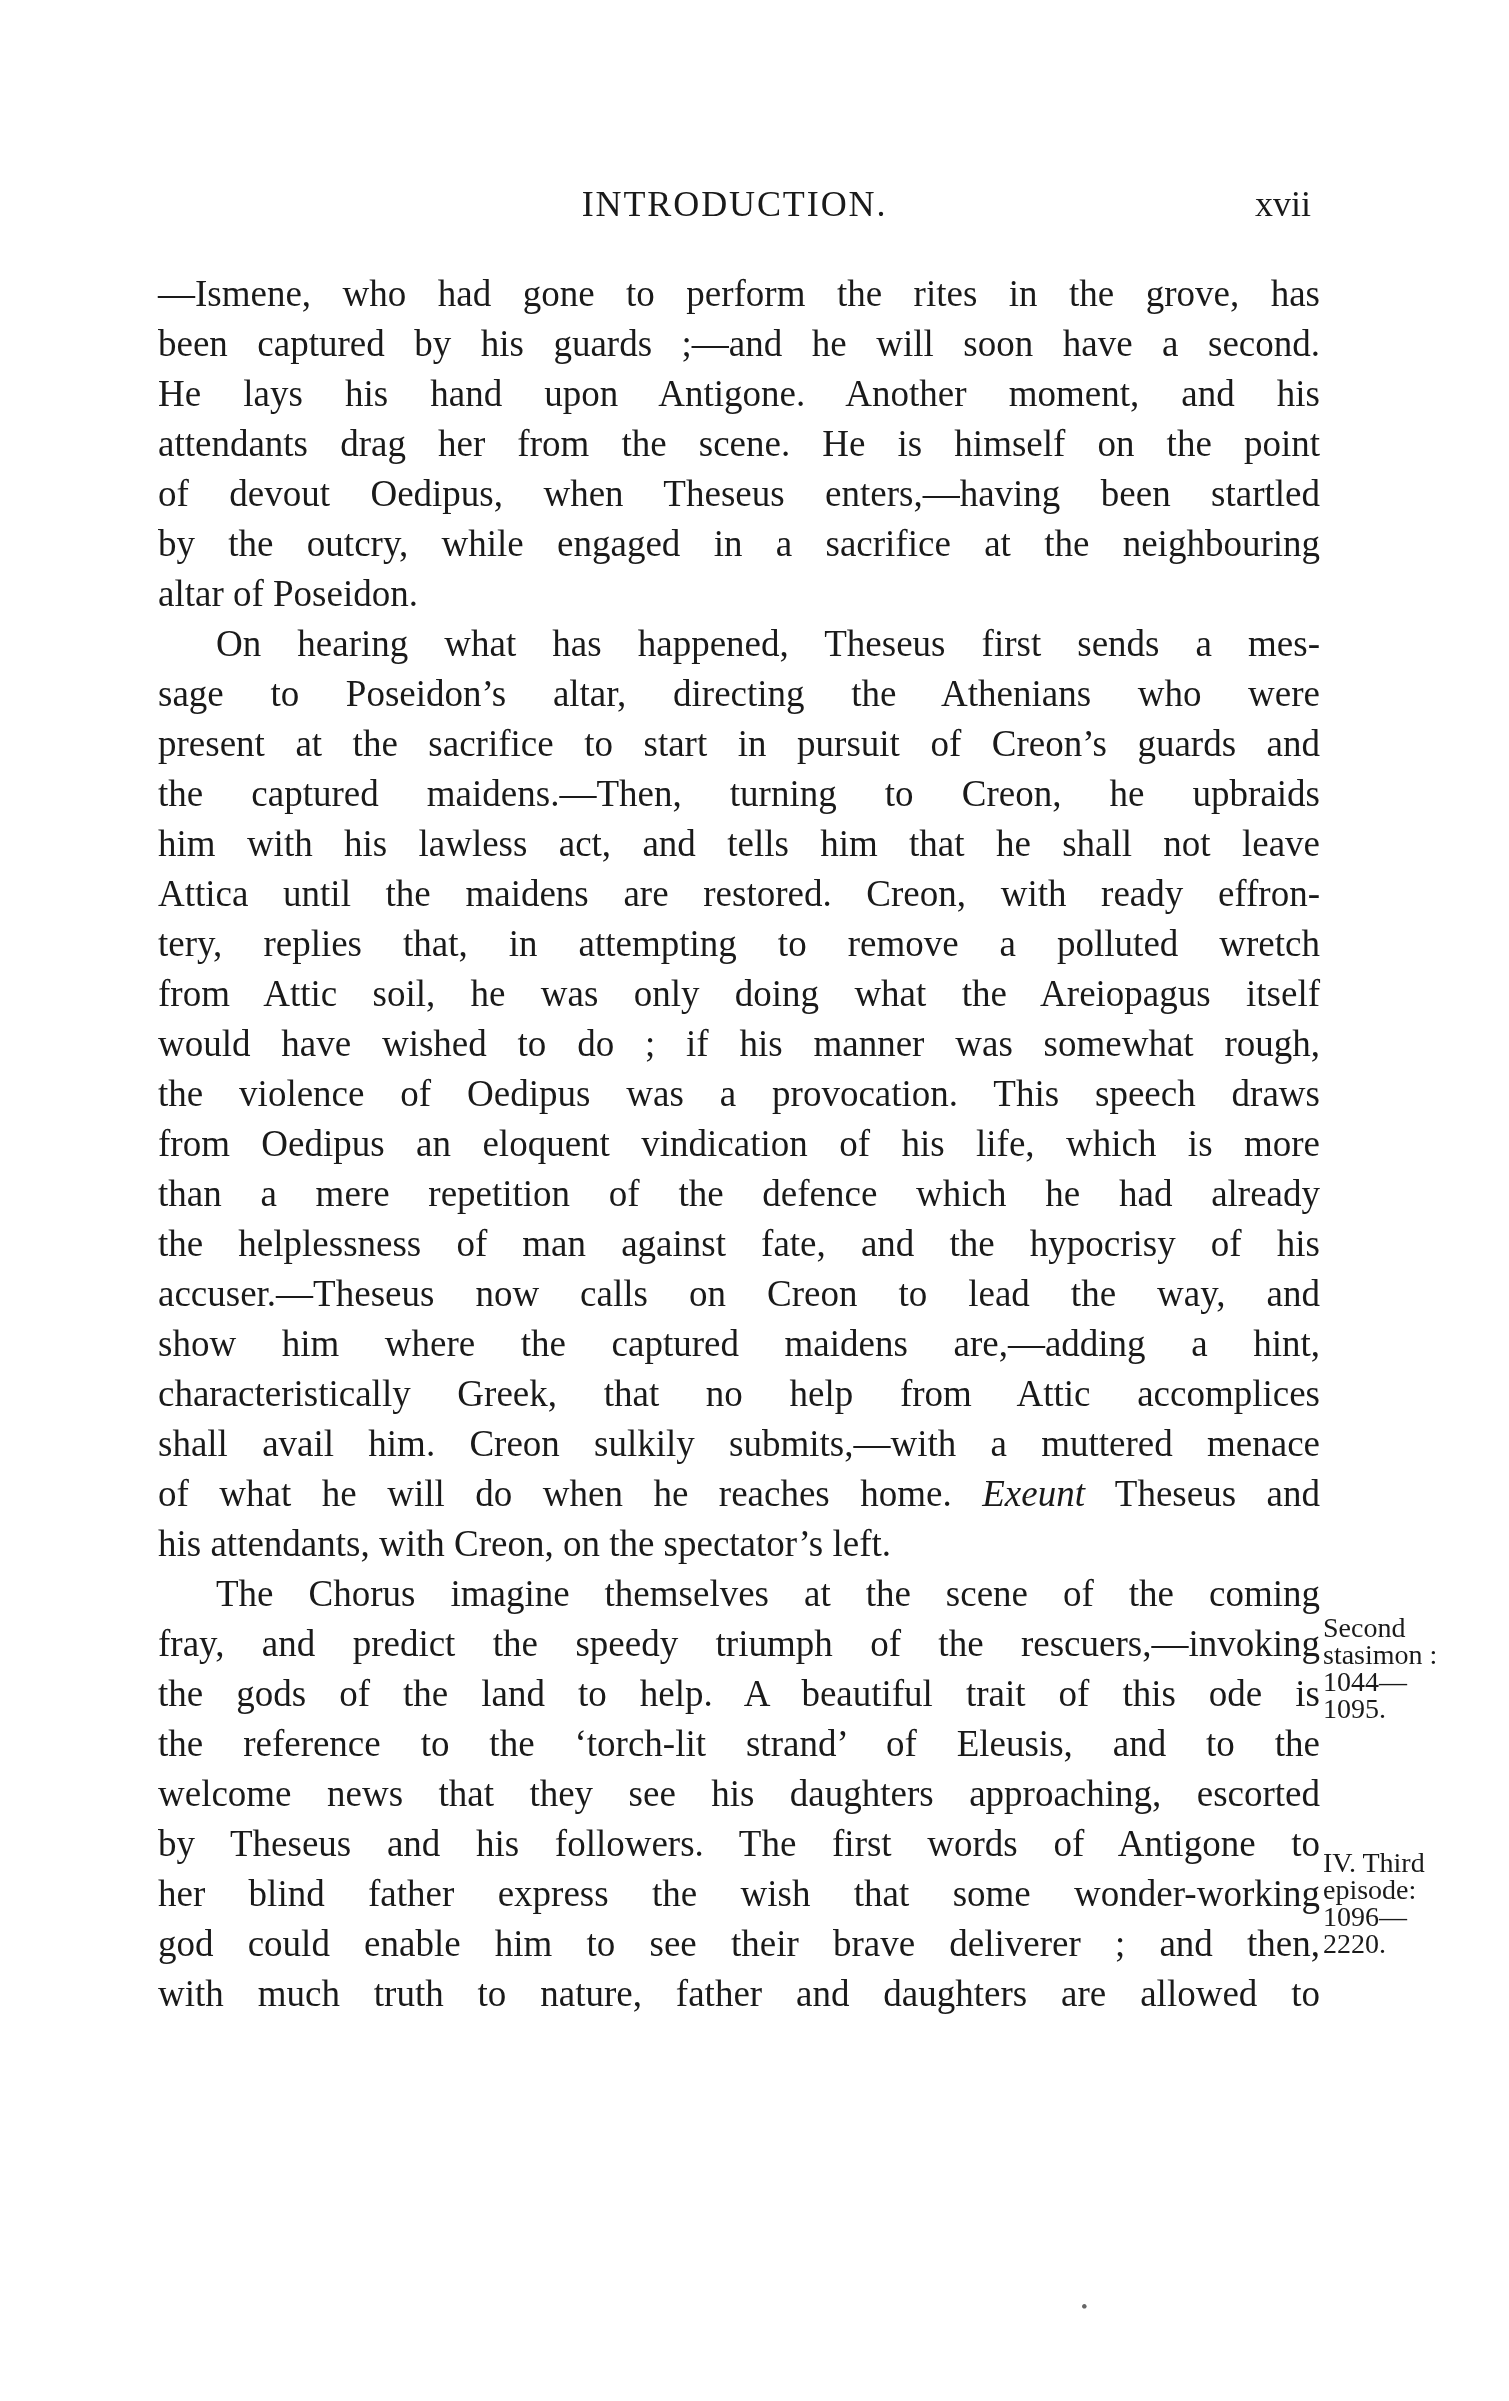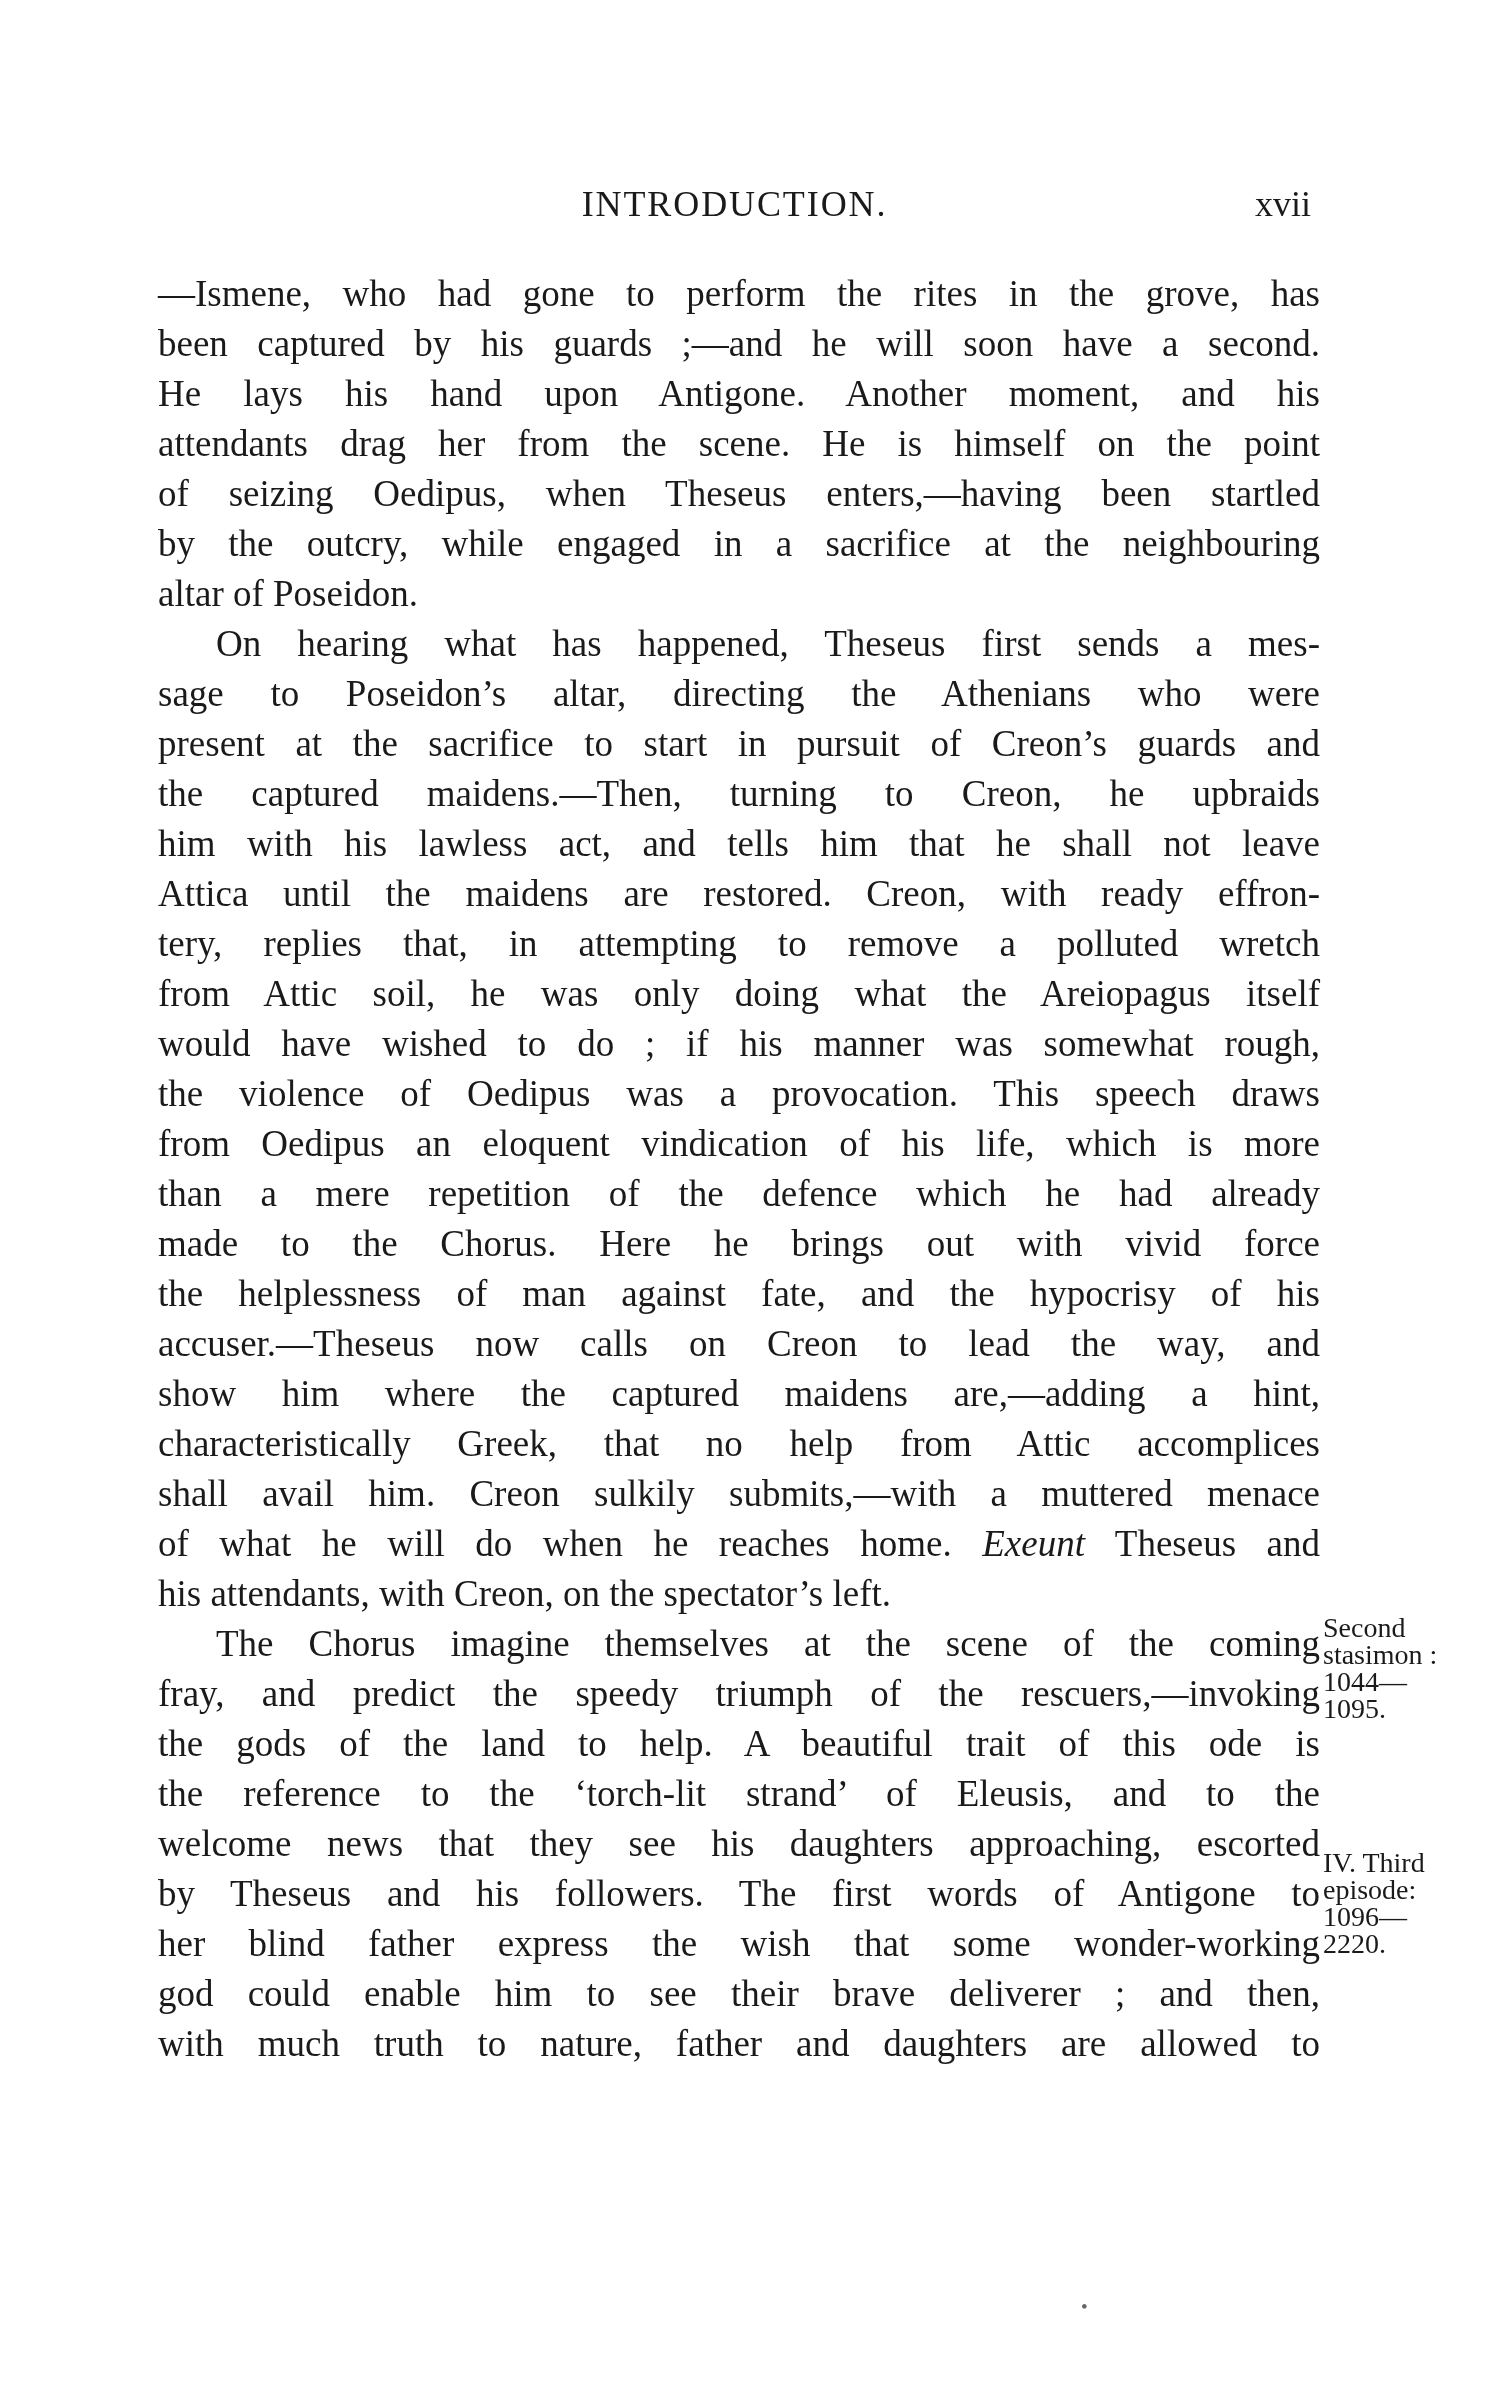--- a/index.html
+++ b/index.html
@@ -27,39 +27,38 @@
   <div class="folio">xvii</div>
 </div>
 
 <div class="body">
 
   <div>
     <div class="line">—Ismene, who had gone to perform the rites in the grove, has</div>
     <div class="line">been captured by his guards ;—and he will soon have a second.</div>
     <div class="line">He lays his hand upon Antigone.  Another moment, and his</div>
     <div class="line">attendants drag her from the scene.  He is himself on the point</div>
-    <div class="line">of seizing Oedipus, when Theseus enters,—having been startled</div>
+    <div class="line">of devout Oedipus, when Theseus enters,—having been startled</div>
     <div class="line">by the outcry, while engaged in a sacrifice at the neighbouring</div>
     <div class="line last">altar of Poseidon.</div>
   </div>
 
   <div>
     <div class="line indent">On hearing what has happened, Theseus first sends a mes-</div>
     <div class="line">sage to Poseidon’s altar, directing the Athenians who were</div>
     <div class="line">present at the sacrifice to start in pursuit of Creon’s guards and</div>
     <div class="line">the captured maidens.—Then, turning to Creon, he upbraids</div>
     <div class="line">him with his lawless act, and tells him that he shall not leave</div>
     <div class="line">Attica until the maidens are restored.  Creon, with ready effron-</div>
     <div class="line">tery, replies that, in attempting to remove a polluted wretch</div>
     <div class="line">from Attic soil, he was only doing what the Areiopagus itself</div>
     <div class="line">would have wished to do ; if his manner was somewhat rough,</div>
     <div class="line">the violence of Oedipus was a provocation.  This speech draws</div>
     <div class="line">from Oedipus an eloquent vindication of his life, which is more</div>
     <div class="line">than a mere repetition of the defence which he had already</div>
-    <div class="line">made to the Chorus.  Here he brings out with vivid force</div>
     <div class="line">the helplessness of man against fate, and the hypocrisy of his</div>
     <div class="line">accuser.—Theseus now calls on Creon to lead the way, and</div>
     <div class="line">show him where the captured maidens are,—adding a hint,</div>
     <div class="line">characteristically Greek, that no help from Attic accomplices</div>
     <div class="line">shall avail him.  Creon sulkily submits,—with a muttered menace</div>
     <div class="line" style="text-align-last:justify;"><span>of what he will do when he reaches home.  </span><i>Exeunt</i><span> Theseus and</span></div>
     <div class="line last">his attendants, with Creon, on the spectator’s left.</div>
   </div>
 
   <div>

